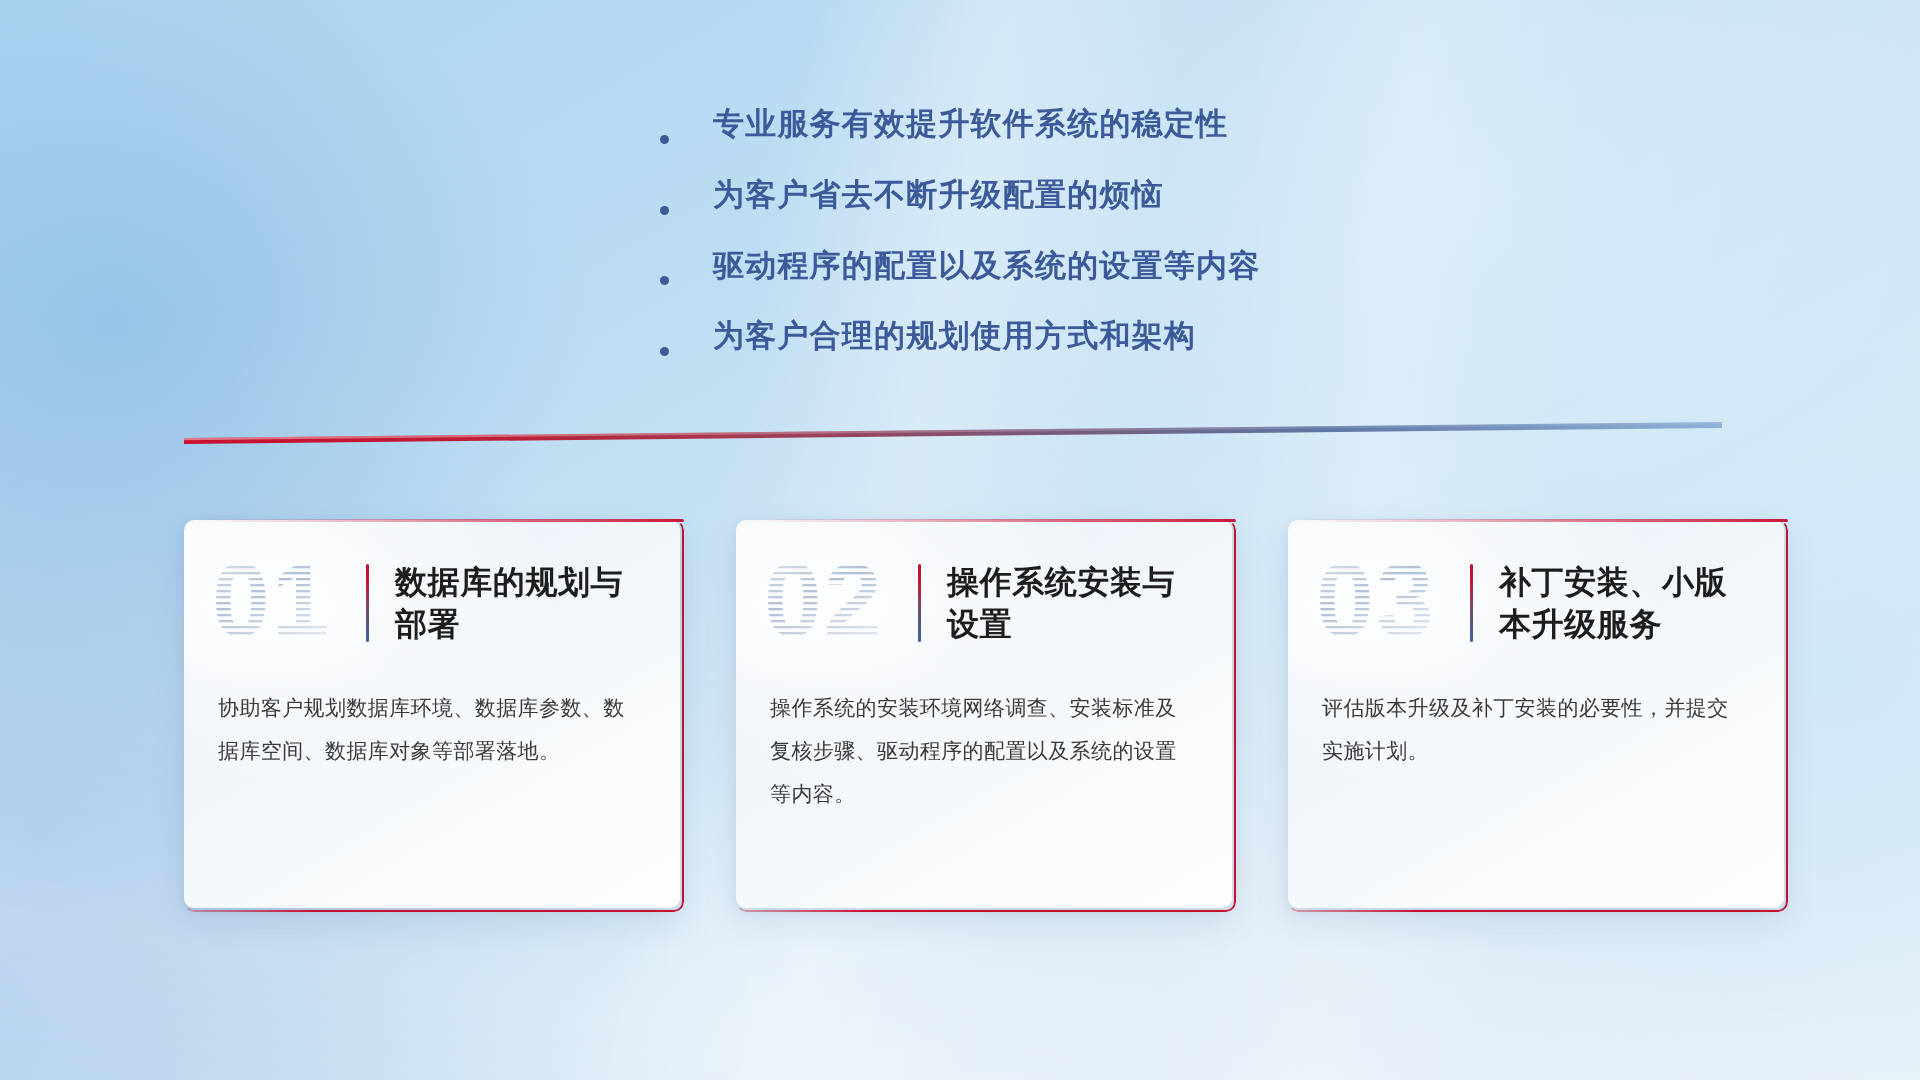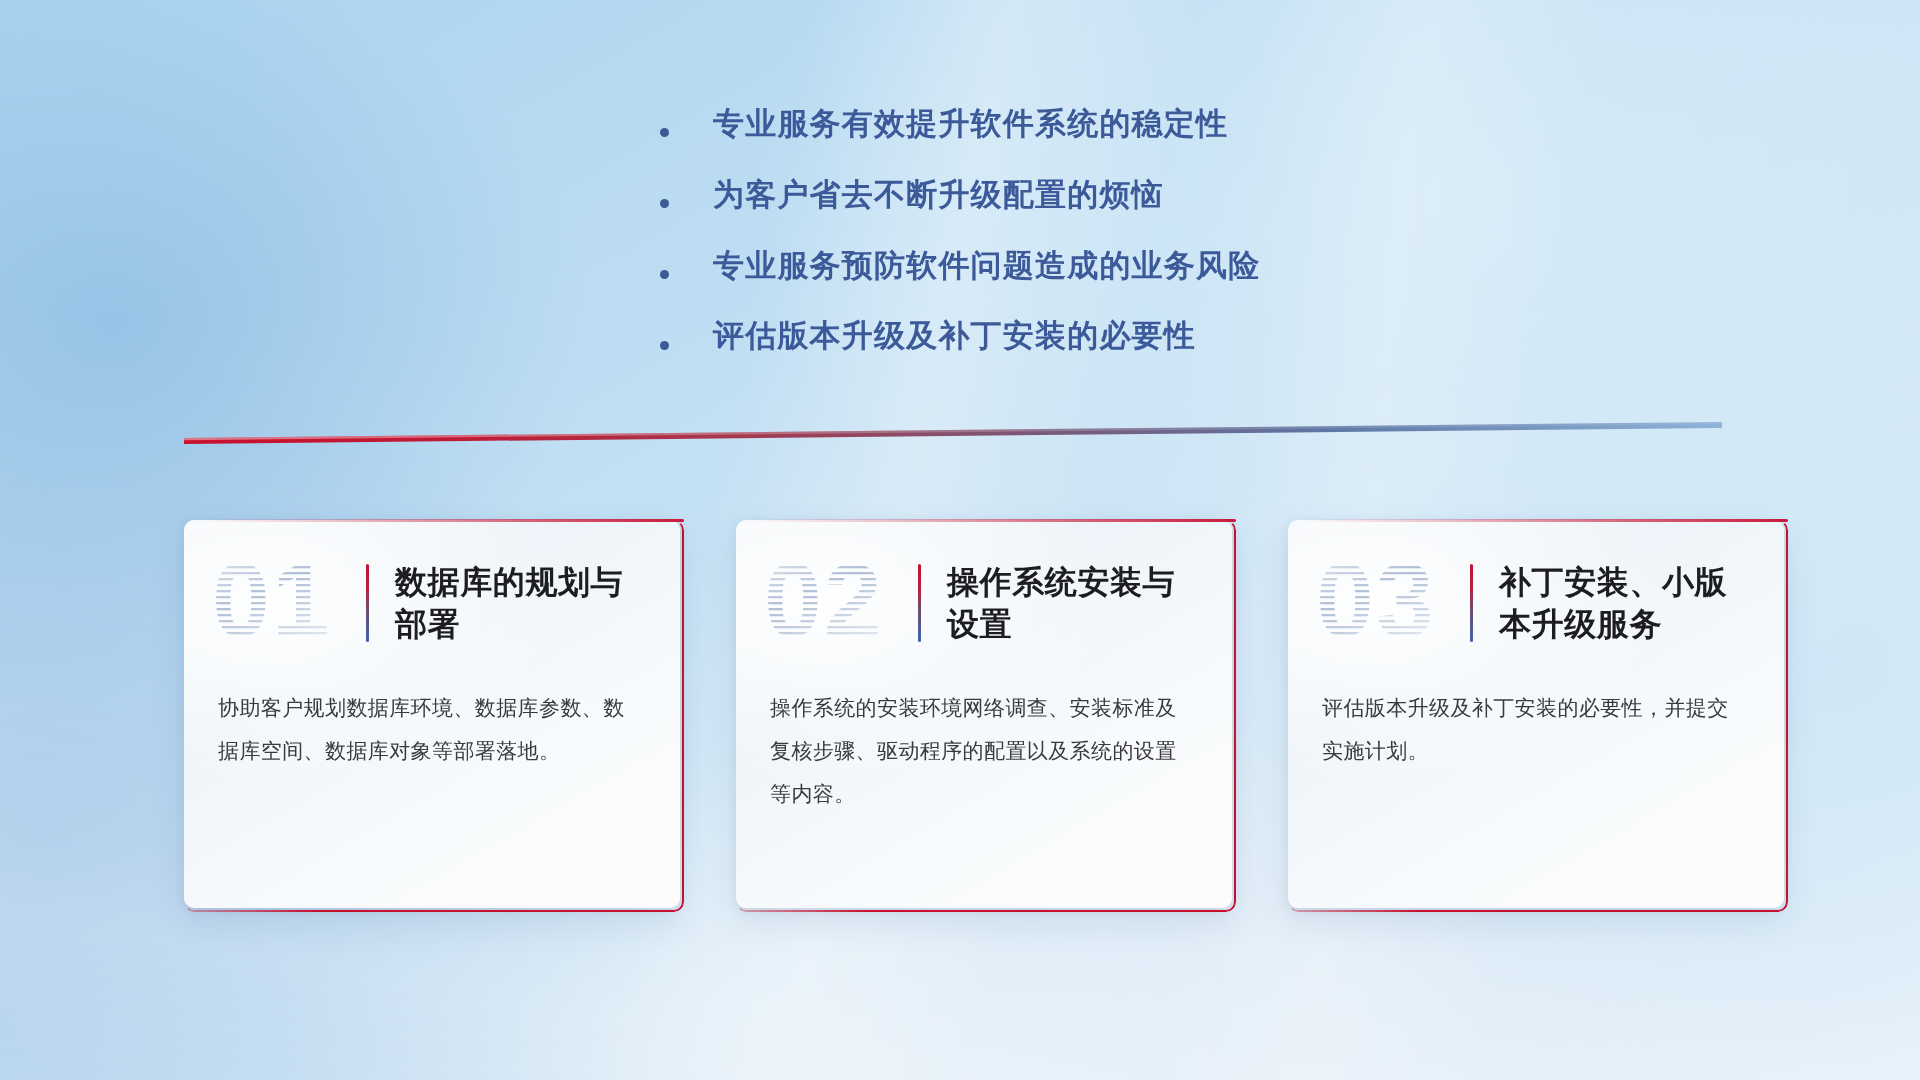--- a/index.html
+++ b/index.html
@@ -33,21 +33,21 @@
   }
 
   
   #bullets {
     position:absolute;
     left:660px; top:105px;
     width:820px;
   }
   .bullet-row {
     display:flex;
-    align-items:center;
+    align-items:flex-end;
     margin-bottom:32px;
     line-height:1.25;
   }
   .bullet-dot {
     width:9px; height:9px;
     border-radius:50%;
     background:#3c5a96;
     margin-top:17px;
     margin-right:44px;
     flex:0 0 auto;
@@ -160,25 +160,25 @@
     <div class="bullet-row">
       <span class="bullet-dot"></span>
       <span class="bullet-text">专业服务有效提升软件系统的稳定性</span>
     </div>
     <div class="bullet-row">
       <span class="bullet-dot"></span>
       <span class="bullet-text">为客户省去不断升级配置的烦恼</span>
     </div>
     <div class="bullet-row">
       <span class="bullet-dot"></span>
-      <span class="bullet-text">专业服务预防软件问题造成的业务风险</span>
-    </div>
-    <div class="bullet-row">
-      <span class="bullet-dot"></span>
-      <span class="bullet-text">评估版本升级及补丁安装的必要性</span>
+      <span class="bullet-text">驱动程序的配置以及系统的设置等内容</span>
+    </div>
+    <div class="bullet-row">
+      <span class="bullet-dot"></span>
+      <span class="bullet-text">为客户合理的规划使用方式和架构</span>
     </div>
   </div>
 
   <svg id="divider" viewBox="0 0 1538 26" preserveAspectRatio="none">
     <defs>
       <linearGradient id="divGrad" x1="0" y1="0" x2="1" y2="0">
         <stop offset="0%" stop-color="#c8102e"></stop>
         <stop offset="18%" stop-color="#c01a34"></stop>
         <stop offset="36%" stop-color="#a4394f"></stop>
         <stop offset="55%" stop-color="#7b5877"></stop>

